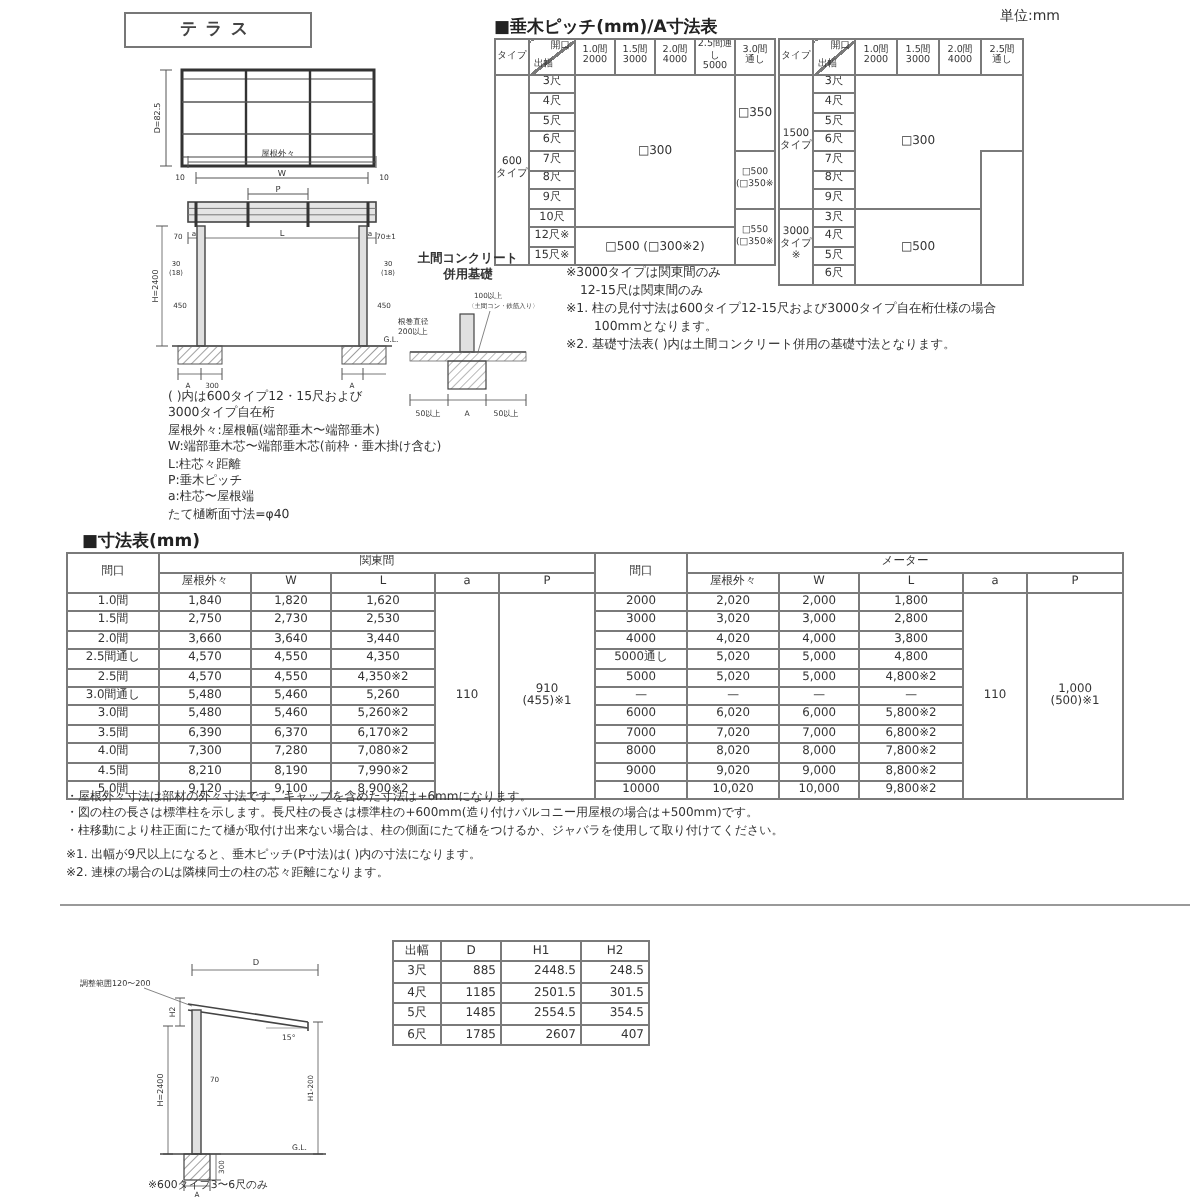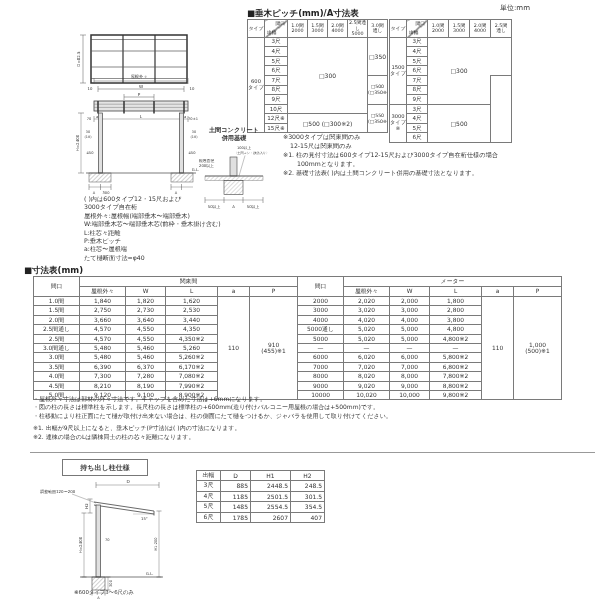--- a/index.html
+++ b/index.html
@@ -33,20 +33,21 @@
   svg text{fill:#333;}
   .divider{border-top:1px solid #999;height:0;}
 </style>
 </head>
 <body>
 
 <div id="canvas">
 
   <div class="abs" style="left:500px;top:3px;font-size:7px;">単位:mm</div>
 
+  <div class="abs boxlabel" style="left:62px;top:6px;width:92px;height:16px;font-size:8.5px;letter-spacing:4px;">テラス</div>
 
   <svg class="abs" style="left:76px;top:26px;" width="118" height="64" viewBox="0 0 118 64">
     <line x1="7" y1="9" x2="7" y2="57" stroke="#555" stroke-width="0.5"></line>
     <line x1="4" y1="9" x2="10" y2="9" stroke="#555" stroke-width="0.5"></line>
     <line x1="4" y1="57" x2="10" y2="57" stroke="#555" stroke-width="0.5"></line>
     <text x="4" y="33" font-size="4" text-anchor="middle" transform="rotate(-90 4 33)">D=82.5</text>
     <rect x="15" y="9" width="96" height="48" fill="#fff" stroke="#333" stroke-width="1.5"></rect>
     <line x1="15" y1="13.5" x2="111" y2="13.5" stroke="#444" stroke-width="0.6"></line>
     <line x1="15" y1="52.5" x2="111" y2="52.5" stroke="#444" stroke-width="0.6"></line>
     <line x1="47" y1="9" x2="47" y2="57" stroke="#333" stroke-width="1.2"></line>
@@ -305,21 +306,21 @@
   </svg>
 
   <div class="abs noteblock" style="left:283px;top:132px;font-size:6.2px;line-height:9px;">
     <div class="nl">※3000タイプは関東間のみ</div>
     <div class="nl ind1">12-15尺は関東間のみ</div>
     <div class="nl">※1. 柱の見付寸法は600タイプ12-15尺および3000タイプ自在桁仕様の場合</div>
     <div class="nl ind2">100mmとなります。</div>
     <div class="nl">※2. 基礎寸法表( )内は土間コンクリート併用の基礎寸法となります。</div>
   </div>
 
-  <div class="abs heading" style="left:24px;top:265px;font-size:8.5px;text-align:center;">■寸法表(mm)</div>
+  <div class="abs heading" style="left:41px;top:265px;font-size:8.5px;text-align:center;">■寸法表(mm)</div>
 
   <table class="abs dtab" style="left:33px;top:276px;width:528px;">
     <colgroup>
       <col style="width:46px">
         <col style="width:46px">
         <col style="width:40px">
         <col style="width:52px">
         <col style="width:32px">
         <col style="width:48px">
       <col style="width:46px">
@@ -474,21 +475,20 @@
     <div class="nl">・図の柱の長さは標準柱を示します。長尺柱の長さは標準柱の+600mm(造り付けバルコニー用屋根の場合は+500mm)です。</div>
     <div class="nl">・柱移動により柱正面にたて樋が取付け出来ない場合は、柱の側面にたて樋をつけるか、ジャバラを使用して取り付けてください。</div>
   </div>
   <div class="abs noteblock" style="left:33px;top:424px;font-size:6px;line-height:8.8px;">
     <div class="nl">※1. 出幅が9尺以上になると、垂木ピッチ(P寸法)は( )内の寸法になります。</div>
     <div class="nl">※2. 連棟の場合のLは隣棟同士の柱の芯々距離になります。</div>
   </div>
 
   <div class="abs divider" style="left:30px;top:452px;width:565px;"></div>
 
-  <div class="abs boxlabel" style="left:62px;top:459px;width:84px;height:15px;font-size:7px;">持ち出し柱仕様</div>
 
   <table class="abs ktab" style="left:196px;top:470px;width:128px;">
     <colgroup>
         <col style="width:24px">
         <col style="width:30px">
         <col style="width:40px">
         <col style="width:34px">
       </colgroup>
     <thead>
       <tr>

